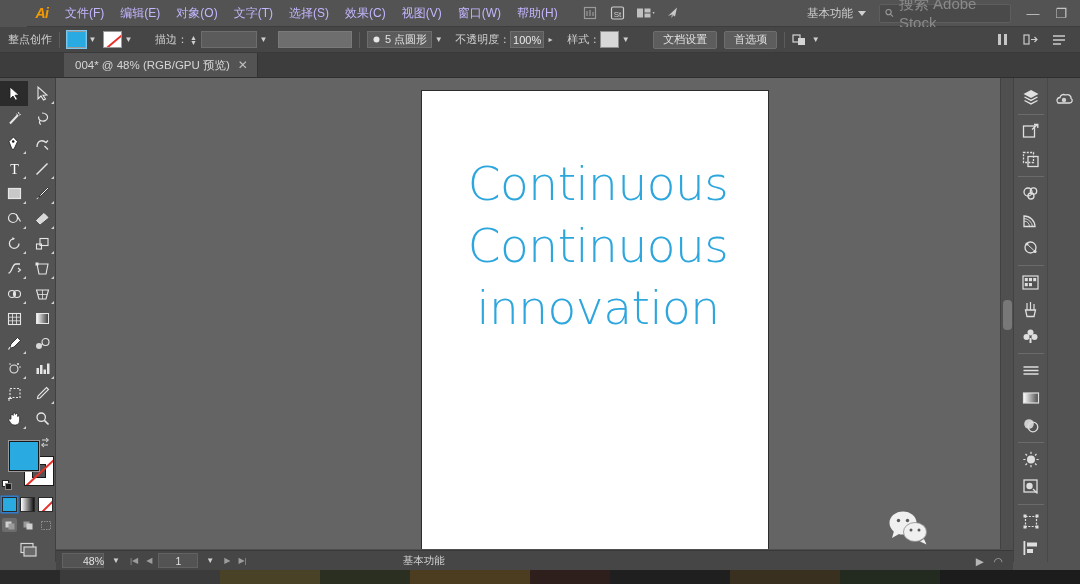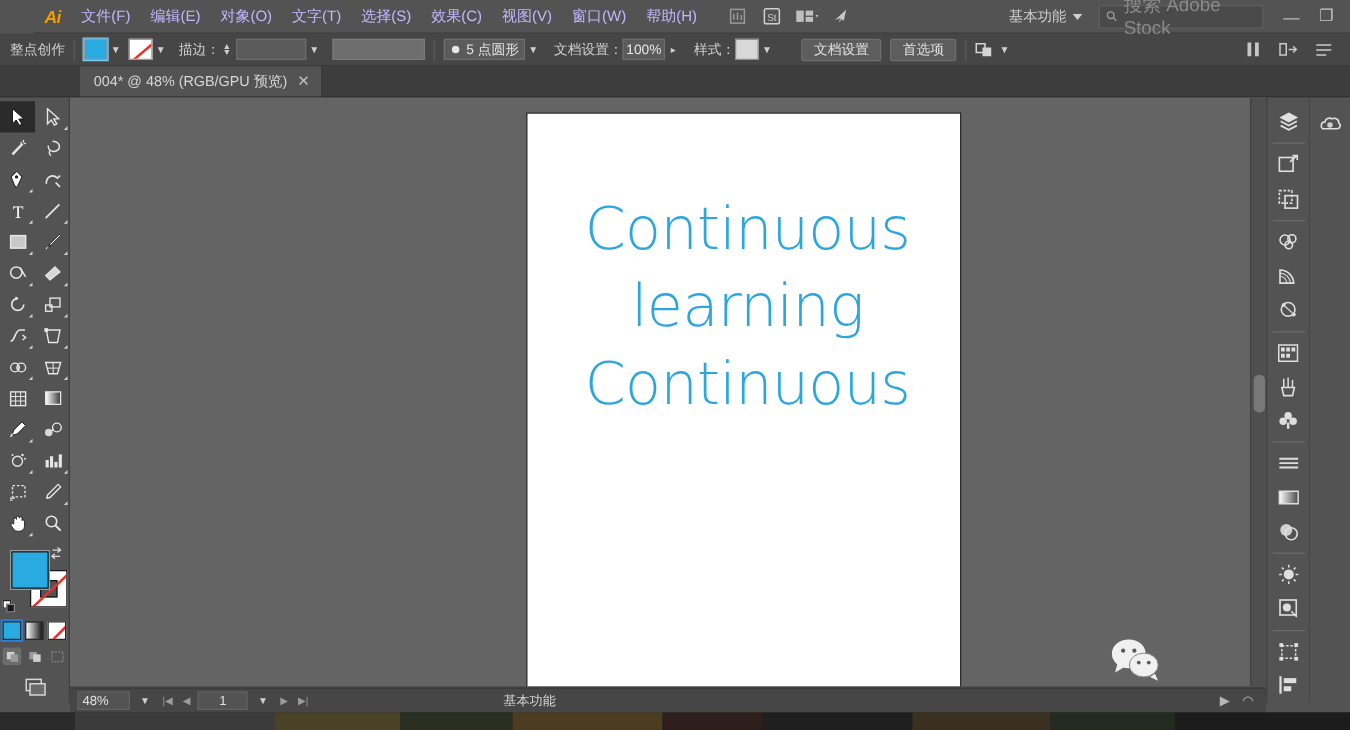--- a/index.html
+++ b/index.html
@@ -247,21 +247,21 @@
 
   
   .statusbar {
     position: absolute; left: 56px; bottom: 14px; width: 957px; height: 20px;
     background: #464646; border-top: 1px solid #383838;
     display: flex; align-items: center; padding-left: 6px; gap: 4px;
     font-size: 10.5px; color: #d2d2d2;
   }
   .zoom-field {
     width: 42px; height: 15px; background: #535353; border: 1px solid #626262;
-    display: flex; align-items: center; padding-left: 3px; color: #e2e2e2;
+    display: flex; align-items: center; padding-left: 20px; color: #e2e2e2;
   }
   .sb-caret { color: #cfcfcf; font-size: 8px; padding: 0 4px; }
   .nav-arrow { color: #9c9c9c; font-size: 8px; padding: 0 2px; }
   .page-field {
     width: 40px; height: 15px; background: #535353; border: 1px solid #626262;
     display: flex; align-items: center; justify-content: center; color: #e2e2e2;
   }
   .sb-status { margin-left: 150px; color: #d2d2d2; font-size: 10.5px; }
   .sb-right { margin-left: auto; display: flex; align-items: center; gap: 10px; padding-right: 10px; color: #b6b6b6; }
 
@@ -361,41 +361,41 @@
 
     <div class="swatch-wrap">
       <div class="swatch fill"></div>
       <div class="caret">▼</div>
     </div>
     <div class="swatch-wrap" style="margin-left:4px">
       <div class="swatch stroke"></div>
       <div class="caret">▼</div>
     </div>
 
-    <div class="cb-label" style="margin-left:8px">描边：</div>
+    <div class="cb-label" style="margin-left:20px">描边：</div>
     <div class="stepper">
         <span>▲</span>
         <span>▼</span>
       </div>
     <div class="num-field" style="width:56px;margin-left:4px"></div>
     <div class="caret">▼</div>
 
     <div class="profile-field" style="margin-left:8px"></div>
 
     <div class="cb-sep"></div>
 
     <div class="dash-field">
       <svg width="9" height="9" viewBox="0 0 9 9">
           <circle cx="4.5" cy="4.5" r="3" fill="#e6e6e6"></circle>
         </svg>
       <span>5 点圆形</span>
     </div>
     <div class="caret">▼</div>
 
-    <div class="cb-label" style="margin-left:10px">文档设置：</div>
+    <div class="cb-label" style="margin-left:10px">不透明度：</div>
     <div class="opacity-val">100%</div>
     <div class="caret">▸</div>
 
     <div class="cb-label" style="margin-left:10px">样式：</div>
     <div class="style-swatch"></div>
     <div class="caret">▼</div>
 
     <div class="cb-btn" style="margin-left:21px">文档设置</div>
     <div class="cb-btn" style="margin-left:7px">首选项</div>
 
@@ -692,22 +692,22 @@
         <rect x="4" y="1.5" width="12" height="9" fill="none" stroke="#d6d6d6" stroke-width="1.2"></rect>
         <rect x="7" y="5" width="12" height="9" fill="#6a6a6a" stroke="#d6d6d6" stroke-width="1.2"></rect>
       </svg>
     </div>
   </div>
 
   <div class="canvas-area">
     <div class="artboard">
       <div class="art-text">
         <div>Continuous</div>
-        <div>learning</div>
         <div>Continuous</div>
+        <div>innovation</div>
       </div>
     </div>
 
     <div class="vscroll">
       <div class="vthumb"></div>
     </div>
     <div class="hscroll-strip"></div>
   </div>
 
   <div class="dock">

